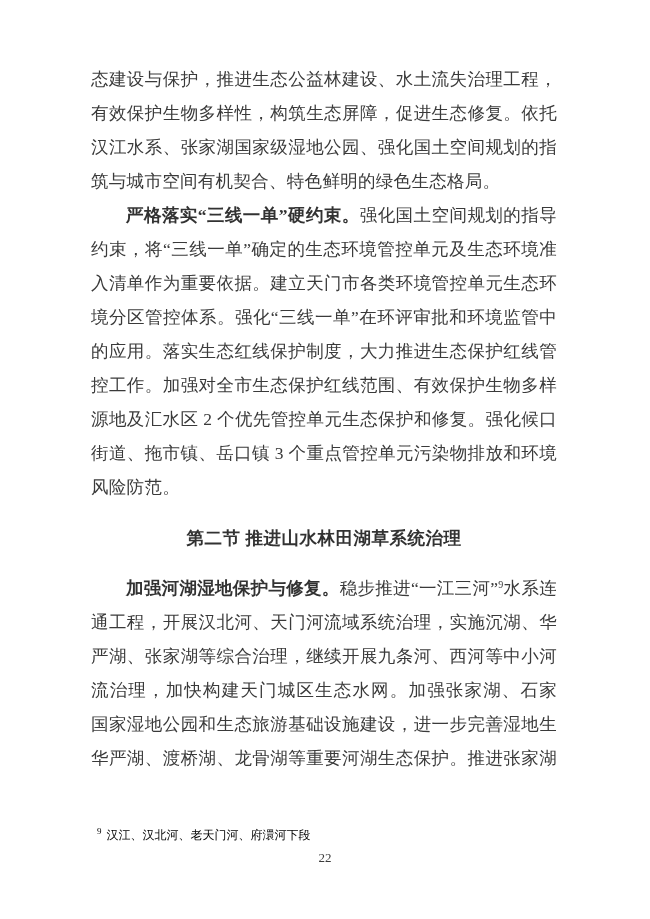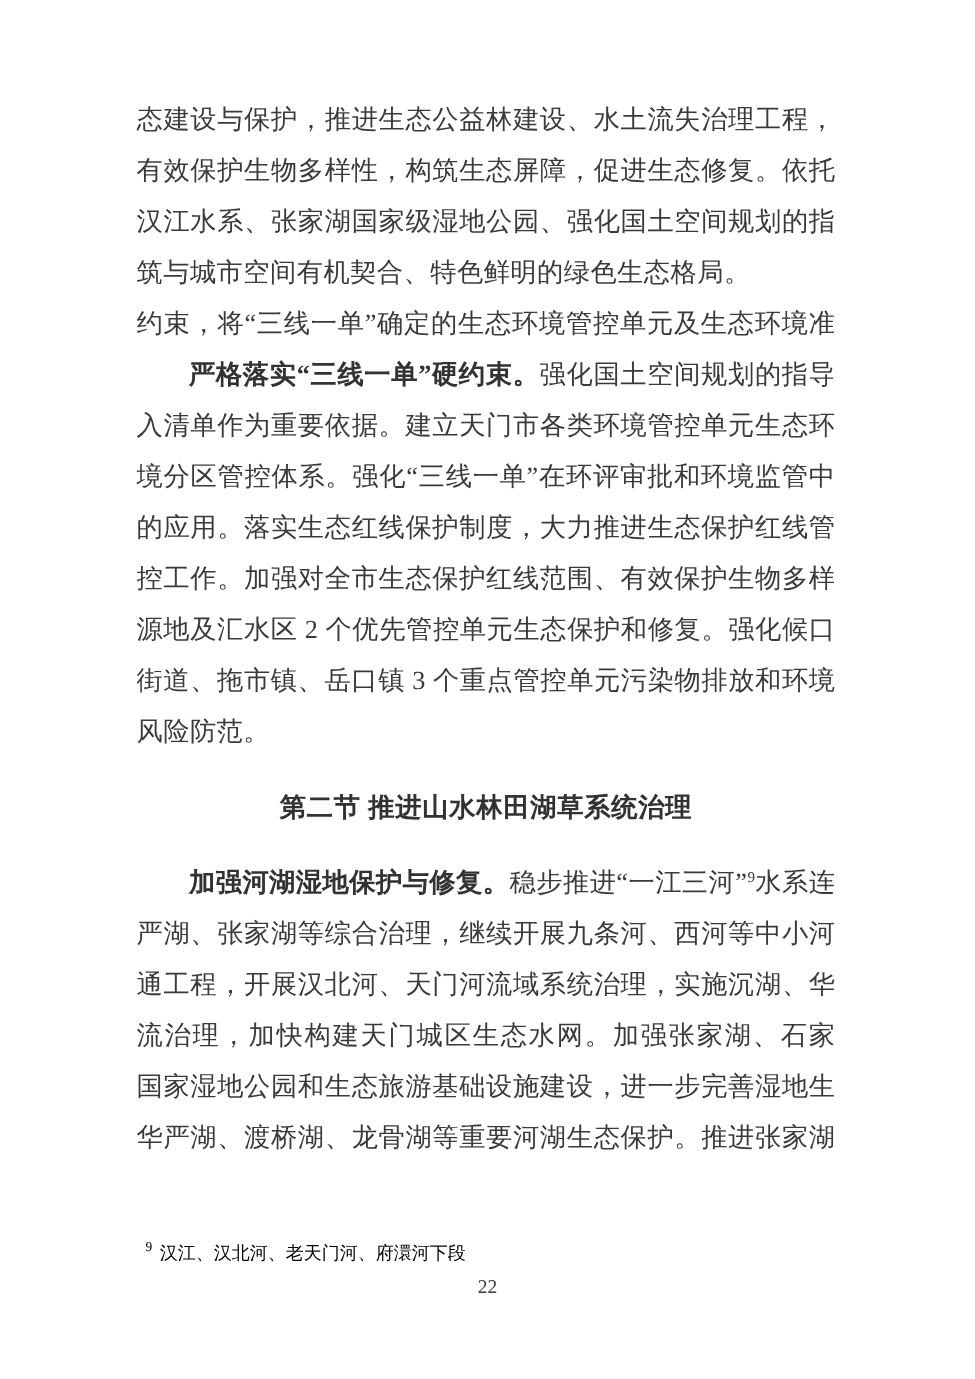--- a/index.html
+++ b/index.html
@@ -78,37 +78,37 @@
 <div class="page">
 
   <main class="content">
       <div class="paragraph">
         <div class="line"><span>态建设与保护，推进生态公益林建设、水土流失治理工程，</span></div>
         <div class="line"><span>有效保护生物多样性，构筑生态屏障，促进生态修复。依托</span></div>
         <div class="line"><span>汉江水系、张家湖国家级湿地公园、强化国土空间规划的指导</span></div>
         <div class="line no-just"><span>筑与城市空间有机契合、特色鲜明的绿色生态格局。</span></div>
       </div>
       <div class="paragraph">
+        <div class="line indent"><span class="b">严格落实“三线一单”硬约束。</span><span>强化国土空间规划的指导</span></div>
         <div class="line"><span>约束，将“三线一单”确定的生态环境管控单元及生态环境准</span></div>
-        <div class="line indent"><span class="b">严格落实“三线一单”硬约束。</span><span>强化国土空间规划的指导</span></div>
         <div class="line"><span>入清单作为重要依据。建立天门市各类环境管控单元生态环</span></div>
         <div class="line"><span>境分区管控体系。强化“三线一单”在环评审批和环境监管中</span></div>
         <div class="line"><span>的应用。落实生态红线保护制度，大力推进生态保护红线管</span></div>
         <div class="line"><span>控工作。加强对全市生态保护红线范围、有效保护生物多样性</span></div>
         <div class="line"><span>源地及汇水区 2 个优先管控单元生态保护和修复。强化候口</span></div>
         <div class="line"><span>街道、拖市镇、岳口镇 3 个重点管控单元污染物排放和环境</span></div>
         <div class="line no-just"><span>风险防范。</span></div>
       </div>
       <div class="heading">
         <div class="line"><span class="b">第二节  推进山水林田湖草系统治理</span></div>
       </div>
       <div class="paragraph">
         <div class="line indent"><span class="b">加强河湖湿地保护与修复。</span><span>稳步推进“一江三河”</span><sup>9</sup><span>水系连</span></div>
+        <div class="line"><span>通工程，开展汉北河、天门河流域系统治理，实施沉湖、华</span></div>
         <div class="line"><span>严湖、张家湖等综合治理，继续开展九条河、西河等中小河</span></div>
-        <div class="line"><span>通工程，开展汉北河、天门河流域系统治理，实施沉湖、华</span></div>
         <div class="line"><span>流治理，加快构建天门城区生态水网。加强张家湖、石家湖、</span></div>
         <div class="line"><span>国家湿地公园和生态旅游基础设施建设，进一步完善湿地生</span></div>
         <div class="line"><span>华严湖、渡桥湖、龙骨湖等重要河湖生态保护。推进张家湖</span></div>
       </div>
     </main>
 
   <div class="footnote">
     <span class="fn-marker">9</span><span class="fn-text">汉江、汉北河、老天门河、府澴河下段</span>
   </div>
 

